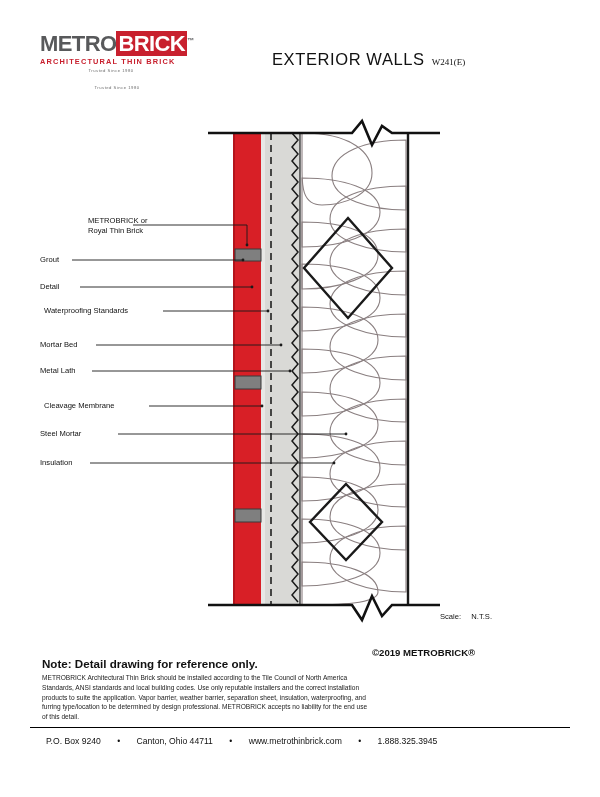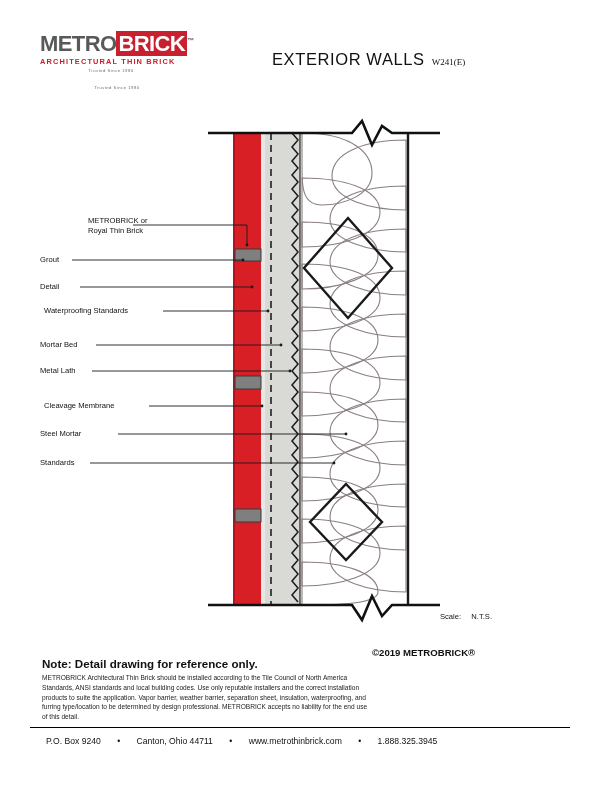--- a/index.html
+++ b/index.html
@@ -321,21 +321,21 @@
   <div>METROBRICK or</div>
   <div>Royal Thin Brick</div>
 </div>
 <div class="callout" style="left:40px; top:255px;">Grout</div>
 <div class="callout" style="left:40px; top:282px;">Detail</div>
 <div class="callout" style="left:44px; top:306px;">Waterproofing Standards</div>
 <div class="callout" style="left:40px; top:340px;">Mortar Bed</div>
 <div class="callout" style="left:40px; top:366px;">Metal Lath</div>
 <div class="callout" style="left:44px; top:401px;">Cleavage Membrane</div>
 <div class="callout" style="left:40px; top:429px;">Steel Mortar</div>
-<div class="callout" style="left:40px; top:458px;">Standards</div>
+<div class="callout" style="left:40px; top:458px;">Insulation</div>
 
 <div id="scale-note">
   <span>Scale:</span>
   <span style="display:inline-block;width:6px;"></span>
   <span>N.T.S.</span>
 </div>
 <div id="copyright">©2019 METROBRICK®</div>
 
 <div id="note-heading">Note: Detail drawing for reference only.</div>
 <div id="note-body">METROBRICK Architectural Thin Brick should be installed according to the Tile Council of North America Standards, ANSI standards and local building codes. Use only reputable installers and the correct installation products to suite the application. Vapor barrier, weather barrier, separation sheet, insulation, waterproofing, and furring type/location to be determined by design professional. METROBRICK accepts no liability for the end use of this detail.</div>

